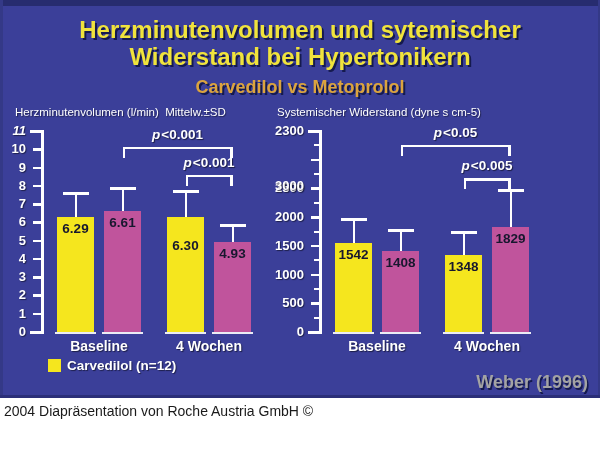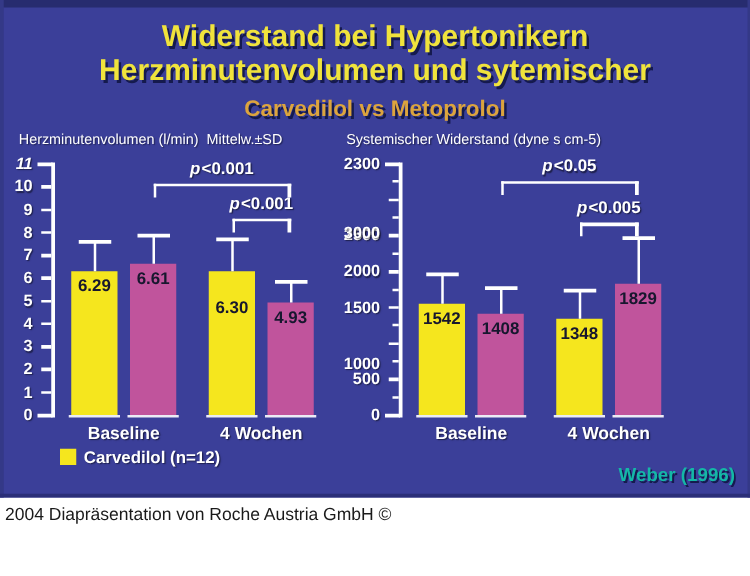--- a/index.html
+++ b/index.html
@@ -37,21 +37,21 @@
     display:flex;align-items:center;gap:14px;
   }
   .legend-item{display:flex;align-items:center;gap:6px;}
   .legend-swatch{width:13px;height:13px;}
   .legend-label{
     color:#ffffff;font-size:13.5px;font-weight:bold;
     text-shadow:1px 1px 1px rgba(0,0,0,0.5);
   }
   .credit{
     position:absolute;right:12px;top:372px;
-    color:#14b8a6;font-size:15px;font-weight:bold;
+    color:#a3a3a3;font-size:18px;font-weight:bold;
     text-shadow:1.5px 1.5px 0 #151a4e;
   }
   .footer-text{
     position:absolute;left:4px;top:403px;
     color:#1a1a1a;font-size:14px;
   }
   
   .white-el{background:#ffffff;}
   .ytick-label{
     color:#ffffff;font-size:13px;font-weight:bold;text-align:right;line-height:16px;
@@ -72,22 +72,22 @@
 </style>
 </head>
 <body>
 
 <div class="slide">
   <div class="edge-top"></div>
   <div class="edge-left"></div>
   <div class="edge-right"></div>
 
   <div class="title">
+    <div>Herzminutenvolumen und sytemischer</div>
     <div>Widerstand bei Hypertonikern</div>
-    <div>Herzminutenvolumen und sytemischer</div>
   </div>
   <div class="subtitle">Carvedilol vs Metoprolol</div>
 
   <div class="chart-title left">Herzminutenvolumen (l/min)  Mittelw.±SD</div>
   <div class="chart-title right">Systemischer Widerstand (dyne s cm-5)</div>
 
   <div style="position:absolute;left:0;top:0;width:600px;height:398px;">
       <div class="white-el" style="position: absolute; left: 41px; top: 130px; width: 3px; height: 204px;"></div>
       <div class="white-el" style="position: absolute; left: 30px; top: 130px; width: 12px; height: 3px;"></div>
       <div class="white-el" style="position: absolute; left: 30px; top: 331px; width: 12px; height: 3px;"></div>
@@ -145,21 +145,21 @@
       <div class="bracket-label" style="position: absolute; left: 149px; top: 154.855px; width: 120px;"><i>p</i>&lt;0.001</div>
     </div>
   <div style="position:absolute;left:0;top:0;width:600px;height:398px;">
       <div class="white-el" style="position: absolute; left: 319px; top: 130px; width: 3px; height: 204px;"></div>
       <div class="white-el" style="position: absolute; left: 308px; top: 130px; width: 12px; height: 3px;"></div>
       <div class="white-el" style="position: absolute; left: 308px; top: 331px; width: 12px; height: 3px;"></div>
       <div class="ytick-label" style="position: absolute; left: 264px; top: 324px; width: 40px;">0</div>
       <div class="white-el" style="position: absolute; left: 311px; top: 302.286px; width: 8px; height: 2.5px;"></div>
       <div class="ytick-label" style="position: absolute; left: 264px; top: 295.286px; width: 40px;">500</div>
       <div class="white-el" style="position: absolute; left: 311px; top: 273.571px; width: 8px; height: 2.5px;"></div>
-      <div class="ytick-label" style="position: absolute; left: 264px; top: 266.571px; width: 40px; margin-top: 16px;">1000</div>
+      <div class="ytick-label" style="position: absolute; left: 264px; top: 266.571px; width: 40px;">1000</div>
       <div class="white-el" style="position: absolute; left: 311px; top: 244.857px; width: 8px; height: 2.5px;"></div>
       <div class="ytick-label" style="position: absolute; left: 264px; top: 237.857px; width: 40px;">1500</div>
       <div class="white-el" style="position: absolute; left: 311px; top: 216.143px; width: 8px; height: 2.5px;"></div>
       <div class="ytick-label" style="position: absolute; left: 264px; top: 209.143px; width: 40px;">2000</div>
       <div class="white-el" style="position: absolute; left: 311px; top: 187.429px; width: 8px; height: 2.5px;"></div>
       <div class="ytick-label" style="position: absolute; left: 264px; top: 180.429px; width: 40px;">2500</div>
       <div class="white-el" style="position: absolute; left: 311px; top: 158.714px; width: 8px; height: 2.5px;"></div>
       <div class="ytick-label" style="position: absolute; left: 264px; top: 165px; width: 40px; margin-top: 13px;">3000</div>
       <div class="ytick-label" style="position: absolute; left: 264px; top: 123px; width: 40px;">2300</div>
       <div class="white-el" style="position: absolute; left: 314px; top: 316.643px; width: 5px; height: 2px;"></div>

